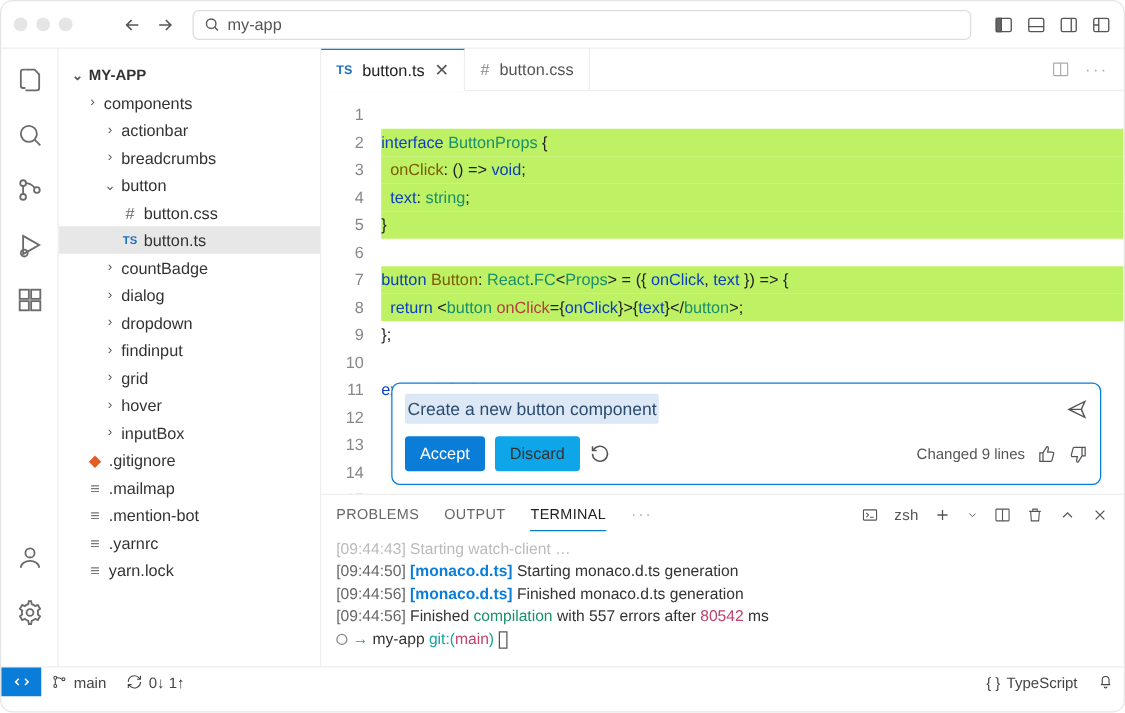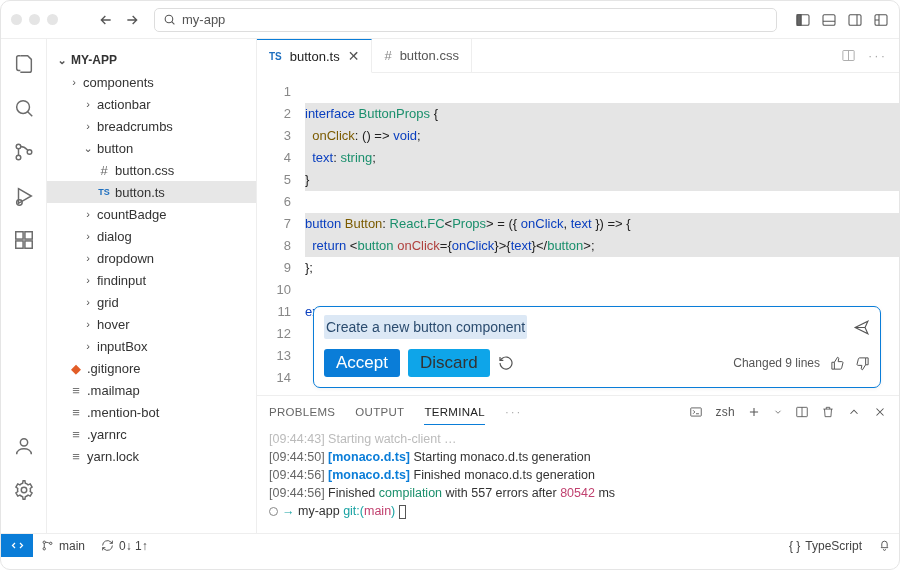--- a/index.html
+++ b/index.html
@@ -41,36 +41,36 @@
   .tab { display:flex; align-items:center; padding:0 12px; gap:8px; font-size:13px; color:#555; border-right:1px solid #eee;}
   .tab.active { color:#222; border-top:1px solid #0a7dd8; border-bottom:1px solid #fff; margin-bottom:-1px;}
   .tab .ts { color:#1e6fbf; font-size:10px; font-weight:700;}
   .tab .hash { color:#888;}
   .tab-close { color:#555; font-size:14px;}
   .tab-actions { margin-left:auto; display:flex; align-items:center; gap:12px; padding-right:12px; color:#aaa;}
   .tab-actions svg{width:15px;height:15px;}
   .code-wrap { flex:1; display:flex; overflow:hidden; position:relative; font-family: ui-monospace, SFMono-Regular, Menlo, monospace; font-size:13px; line-height:22px;}
   .gutter { width:48px; text-align:right; color:#888; padding:8px 14px 0 0;}
   .code { flex:1; padding:8px 0 0 0; white-space:pre; color:#222;}
-  .hl { background:#e5e5e5; display:inline-block; width:100%;}
+  .hl { background:#bef264; display:inline-block; width:100%;}
   
   .kw { color:#0a3fbf;}
   .type { color:#1a8f6c;}
   .prop { color:#0a3fbf;}
   .fn { color:#7b5b00;}
   .pun { color:#222;}
   .tag { color:#1a8f6c;}
   .attr { color:#b0413e;}
   
   .inline-panel { position:absolute; left:56px; right:18px; top:233px; background:#fff; border:1px solid #0a7dd8; border-radius:7px; padding:8px 10px 10px; box-shadow:0 1px 4px rgba(0,0,0,0.06);}
   .inline-input { width:100%; display:flex; align-items:center; }
   .inline-input span { background:#dce8f5; color:#2b4c6f; padding:1px 2px; border-radius:2px; font-size:14px;}
   .send-ic { margin-left:auto; color:#555;}
   .inline-row { display:flex; align-items:center; gap:8px; margin-top:10px;}
-  .btn { height:28px; padding:0 12px; border-radius:3px; font-size:17px; display:flex; align-items:center;}
+  .btn { height:28px; padding:0 12px; border-radius:3px; font-size:13px; display:flex; align-items:center;}
   .btn.primary { background:#0a7dd8; color:#fff;}
   .btn.secondary { background:#0ea5e9; color:#333;}
   .reload { color:#555;}
   .changed { margin-left:auto; color:#555; font-size:12px; display:flex; align-items:center; gap:10px;}
   .changed svg { width:15px; height:15px;}
   
   .panel { height:138px; border-top:1px solid #eee; display:flex; flex-direction:column;}
   .panel-tabs { height:32px; display:flex; align-items:center; padding:0 12px; gap:20px; color:#666; font-size:11.5px; letter-spacing:.3px;}
   .panel-tab.active { color:#222; border-bottom:1px solid #0a7dd8; padding-bottom:6px; margin-bottom:-6px;}
   .panel-actions { margin-left:auto; display:flex; align-items:center; gap:12px; color:#555;}

